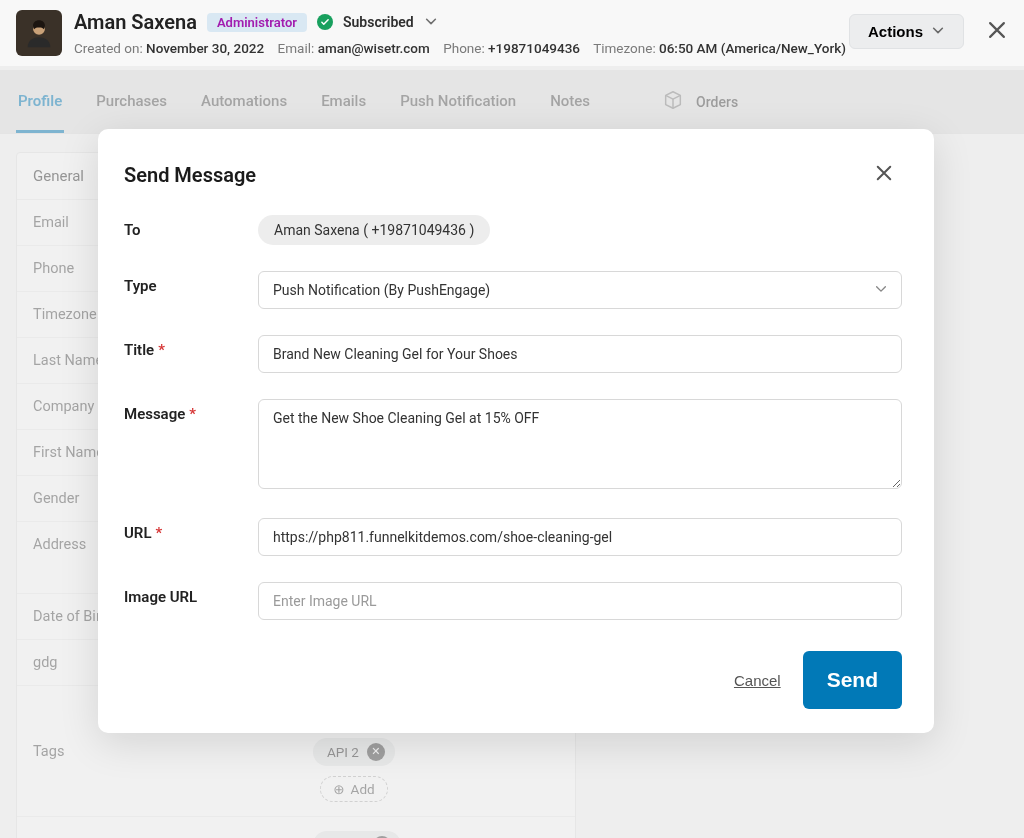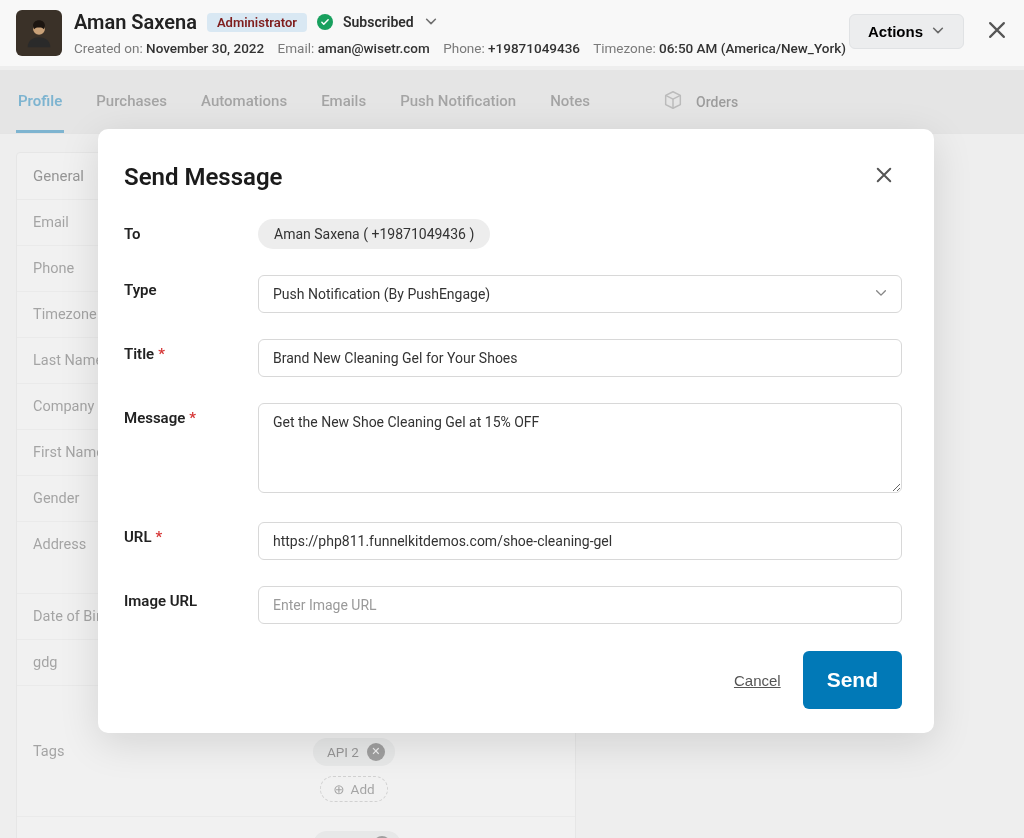--- a/index.html
+++ b/index.html
@@ -27,21 +27,21 @@
   background: #3a3128;
   display:flex; align-items:center; justify-content:center;
   margin-right: 12px;
 }
 .avatar svg { width: 34px; height: 34px; }
 .header-main { flex: 1; }
 .name-row { display: flex; align-items: center; gap: 10px; }
 .user-name { font-size: 20px; font-weight: 600; color: #222; }
 .role-badge {
   background: #d9e8f3;
-  color: #7f1d1d;
+  color: #a21caf;
   font-size: 13px;
   font-weight: 600;
   padding: 2px 10px;
   border-radius: 4px;
 }
 .sub-badge {
   display: inline-flex; align-items: center; gap: 10px;
   font-size: 14px; font-weight: 600; color: #2f2f2f;
 }
 .sub-dot {
@@ -157,21 +157,21 @@
   width: 836px;
   height: 604px;
   background: #fff;
   border-radius: 10px;
   box-shadow: 0 10px 40px rgba(0,0,0,0.12);
   padding: 34px 32px 24px 26px;
   display: flex;
   flex-direction: column;
 }
 .modal-title-row { display:flex; justify-content:space-between; align-items:center; margin-bottom: 28px; }
-.modal-title { font-size: 24px; font-weight: 600; color: #1b1b1b; }
+.modal-title { font-size: 20px; font-weight: 600; color: #1b1b1b; }
 .modal-close { color:#555; cursor:pointer; width:28px; height:24px;  }
 .modal-close svg { width:20px; height:20px; }
 
 .form-row { display:flex; align-items:flex-start; margin-bottom: 26px; }
 .form-label {
   width: 134px;
   font-size: 15px;
   font-weight: 600;
   color: #222;
   padding-top: 6px;

